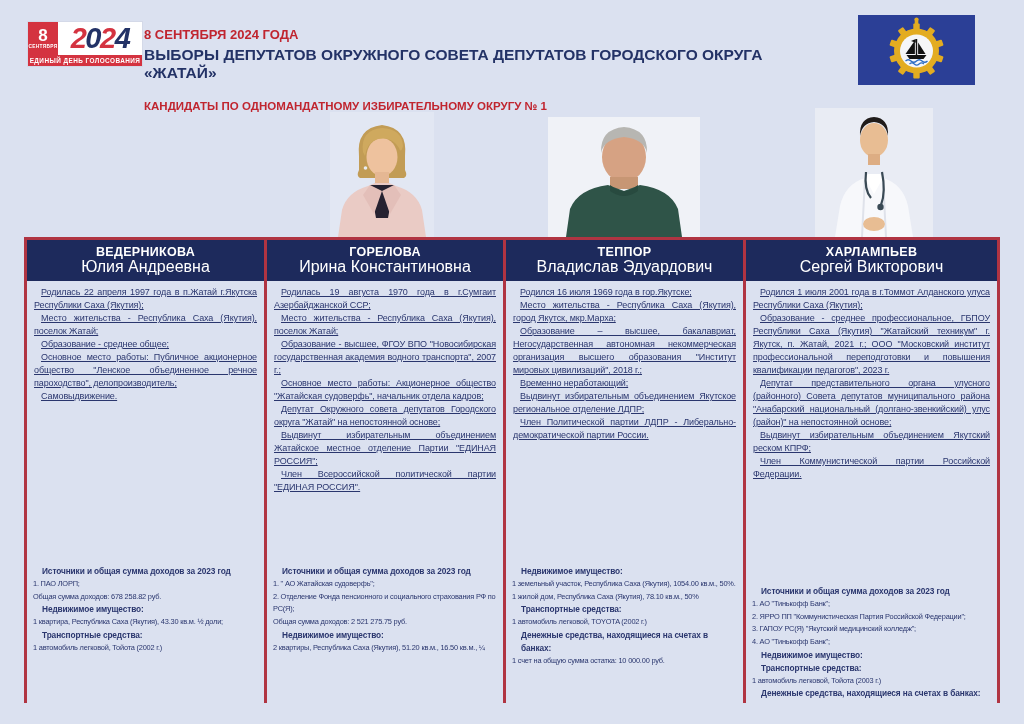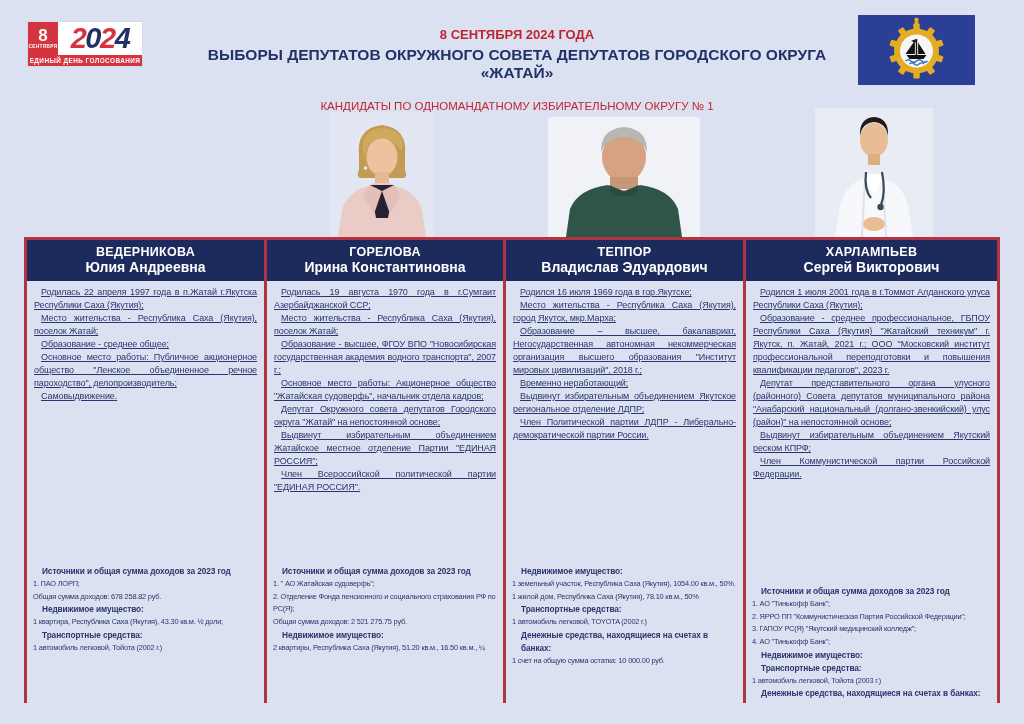--- a/index.html
+++ b/index.html
@@ -13,24 +13,24 @@
             display:flex;flex-direction:column;justify-content:center;}
   .edg-day{font-size:17px;font-weight:bold;line-height:16px;}
   .edg-month{font-size:4.8px;font-weight:bold;letter-spacing:.3px;}
   .edg-year{flex:1;display:flex;align-items:center;justify-content:center;
             font-size:29px;font-weight:bold;font-style:italic;letter-spacing:-1.5px;}
   .d-red{color:var(--logo-red,#d43340);} .d-navy{color:var(--navy,#2c3a70);}
   .edg-ribbon{height:11px;background:var(--logo-red,#d43340);color:#fff;font-size:6.4px;
               font-weight:bold;text-align:center;line-height:11px;letter-spacing:.45px;}
 
   
-  .header-text{position:absolute;left:172px;top:27px;width:690px;text-align:center;}
+  .header-text{position:absolute;left:144px;top:27px;width:690px;}
   .h-date{color:var(--accent-red,#c0252f);font-weight:bold;font-size:13px;margin-bottom:4px;}
   .h-title{color:var(--navy,#233266);font-weight:bold;font-size:15.5px;margin-bottom:18px;}
-  .h-sub{color:var(--accent-red,#c0252f);font-weight:normal;font-size:11.5px;}
+  .h-sub{color:var(--accent-red,#c0252f);font-weight:bold;font-size:11.5px;}
 
   
   .emblem{position:absolute;left:858px;top:15px;width:117px;height:70px;}
   .emblem svg{display:block;width:100%;height:100%;}
 
   
   .photo{position:absolute;}
   .photo svg{display:block;width:100%;height:100%;}
   .photo-gorelova{left:330px;top:112px;width:104px;height:125px;}
   .photo-teppor{left:548px;top:117px;width:152px;height:120px;}
@@ -38,21 +38,21 @@
 
   
   .candidates-grid{position:absolute;left:24px;top:237px;width:976px;height:466px;
                    display:grid;grid-template-columns:240px 239px 240px 257px;
                    border-top:3px solid var(--accent-red2,#b03442);box-sizing:border-box;}
   .cand-col{position:relative;border-left:3.5px solid var(--accent-red2,#b03442);box-sizing:border-box;}
   .cand-col:last-child{border-right:3.5px solid var(--accent-red2,#b03442);}
   .band{height:41px;background:var(--band-navy,#1d2a5c);color:#fff;text-align:center;
         padding-top:5px;box-sizing:border-box;}
   .band-surname{font-size:12.5px;font-weight:bold;line-height:15px;letter-spacing:.3px;}
-  .band-names{font-size:14px;font-weight:bold;line-height:14px;}
+  .band-names{font-size:16px;font-weight:normal;line-height:14px;}
   .cand-body{position:relative;height:422px;padding:5px 7px 0;box-sizing:border-box;
              color:var(--text-navy,#2a366e);}
   .bio-p{margin:0;font-size:9px;line-height:13px;text-align:justify;text-indent:7px;
          letter-spacing:-0.1px;text-decoration:underline;}
   .fin{position:absolute;left:6px;right:6px;color:var(--text-navy,#2a366e);}
   .fin-h{font-weight:bold;font-size:8.3px;line-height:12.8px;padding-left:9px;letter-spacing:-0.1px;}
   .fin-l{font-size:7.4px;line-height:12.8px;letter-spacing:-0.2px;}
 </style>
 </head>
 <body>

